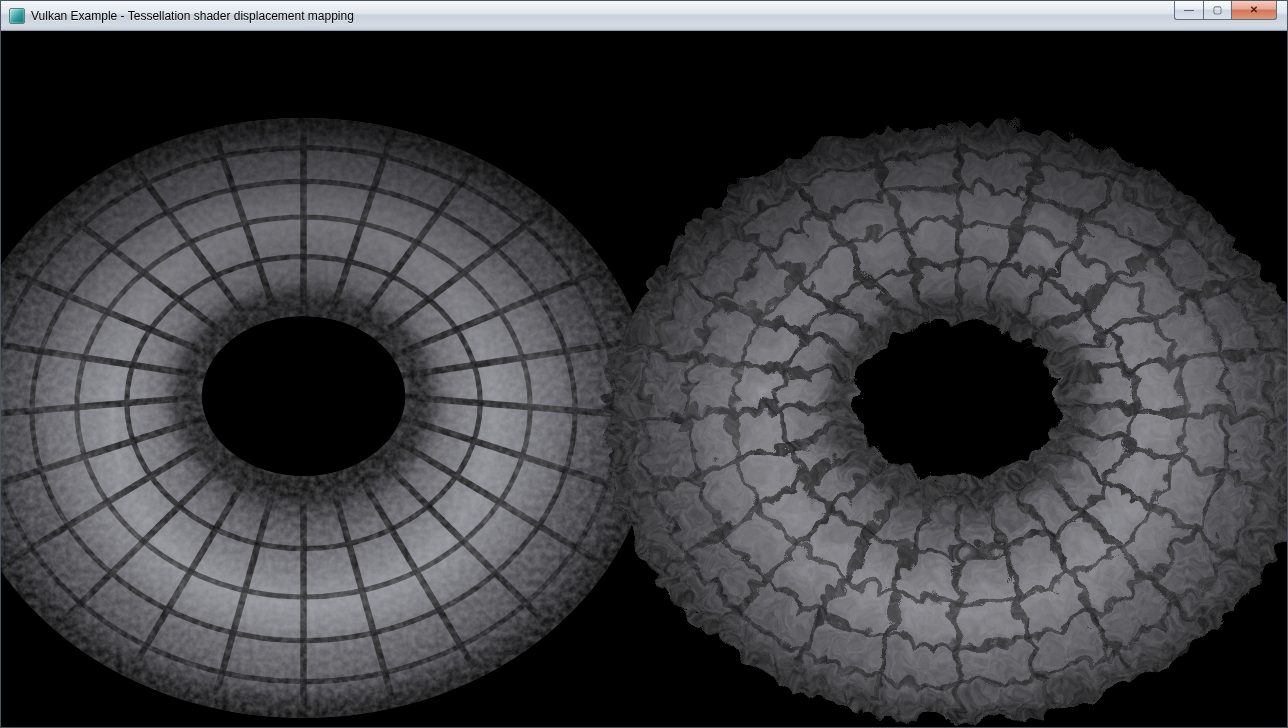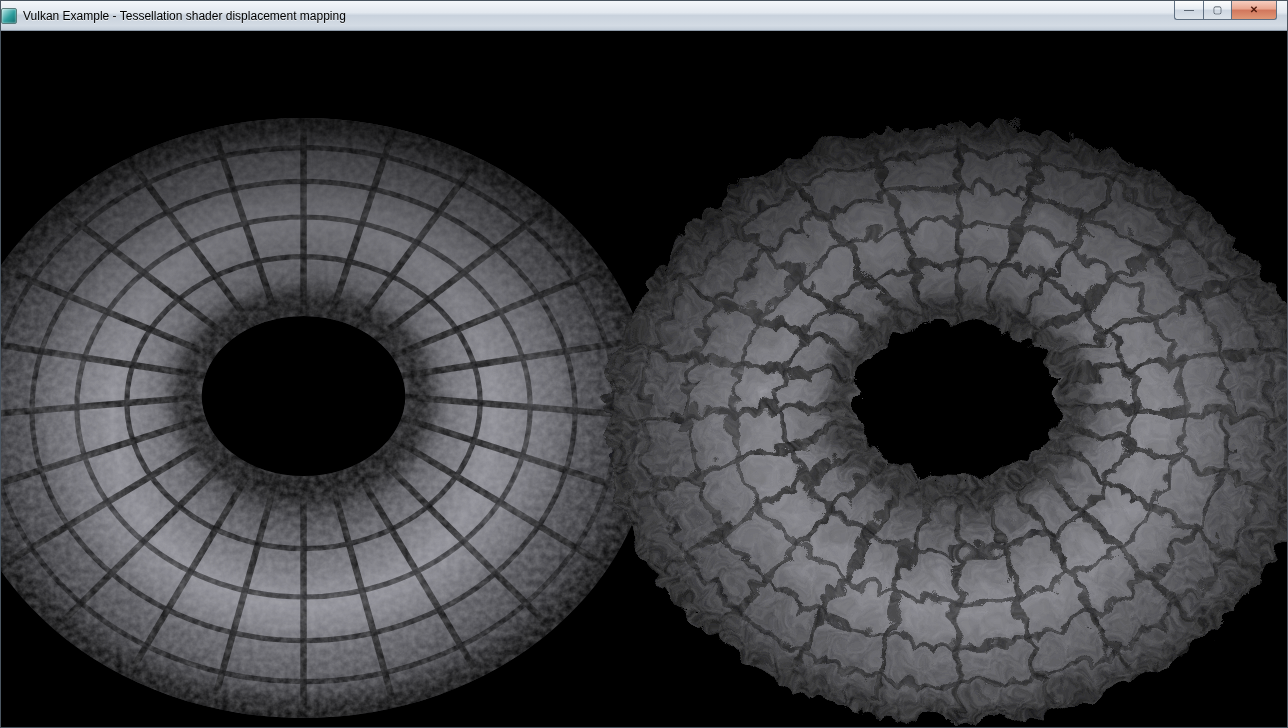--- a/index.html
+++ b/index.html
@@ -15,20 +15,21 @@
   }
 
   
   .titlebar {
     position:relative;
     height:30px;
     background:linear-gradient(180deg,#f4f7fa 0%, #e2e8ef 40%, #c9d2dd 50%, #d3dbe4 85%, #c2ccd8 100%);
     border-bottom:1px solid #8e9aa8;
     display:flex;
     align-items:center;
+    padding-left:8px;
   }
   .app-icon {
     width:16px; height:16px;
     margin-right:6px;
     border-radius:2px;
     background:linear-gradient(135deg,#bfeaea 0%, #2e9d9d 55%, #126b6b 100%);
     border:1px solid #5a7d7d;
     box-shadow:inset 0 0 2px rgba(255,255,255,.8);
     flex:0 0 auto;
   }

